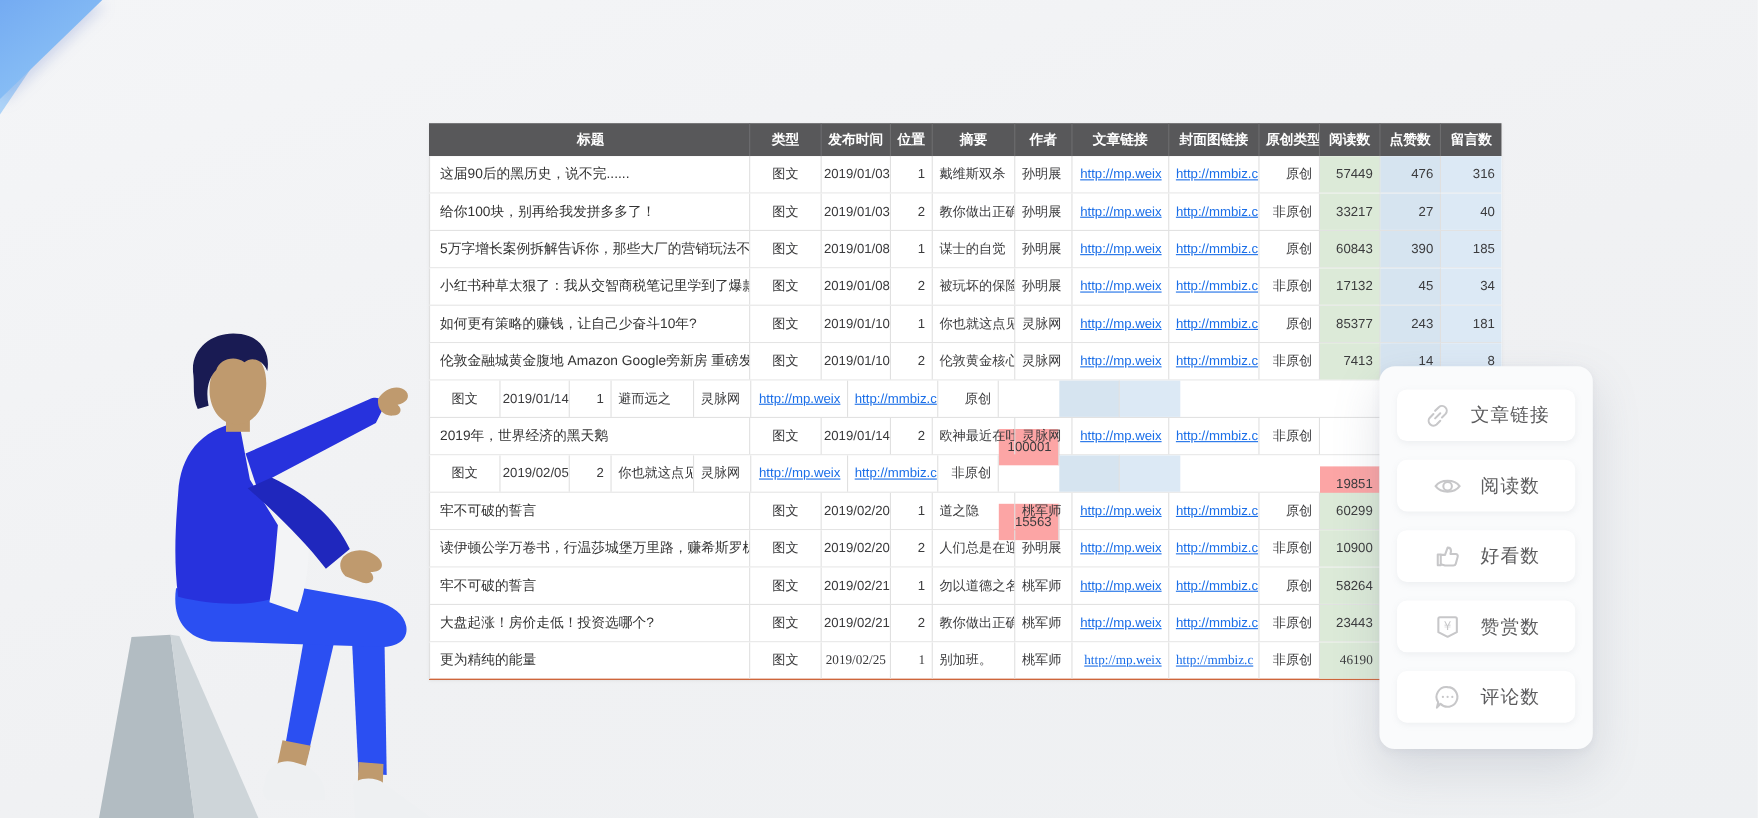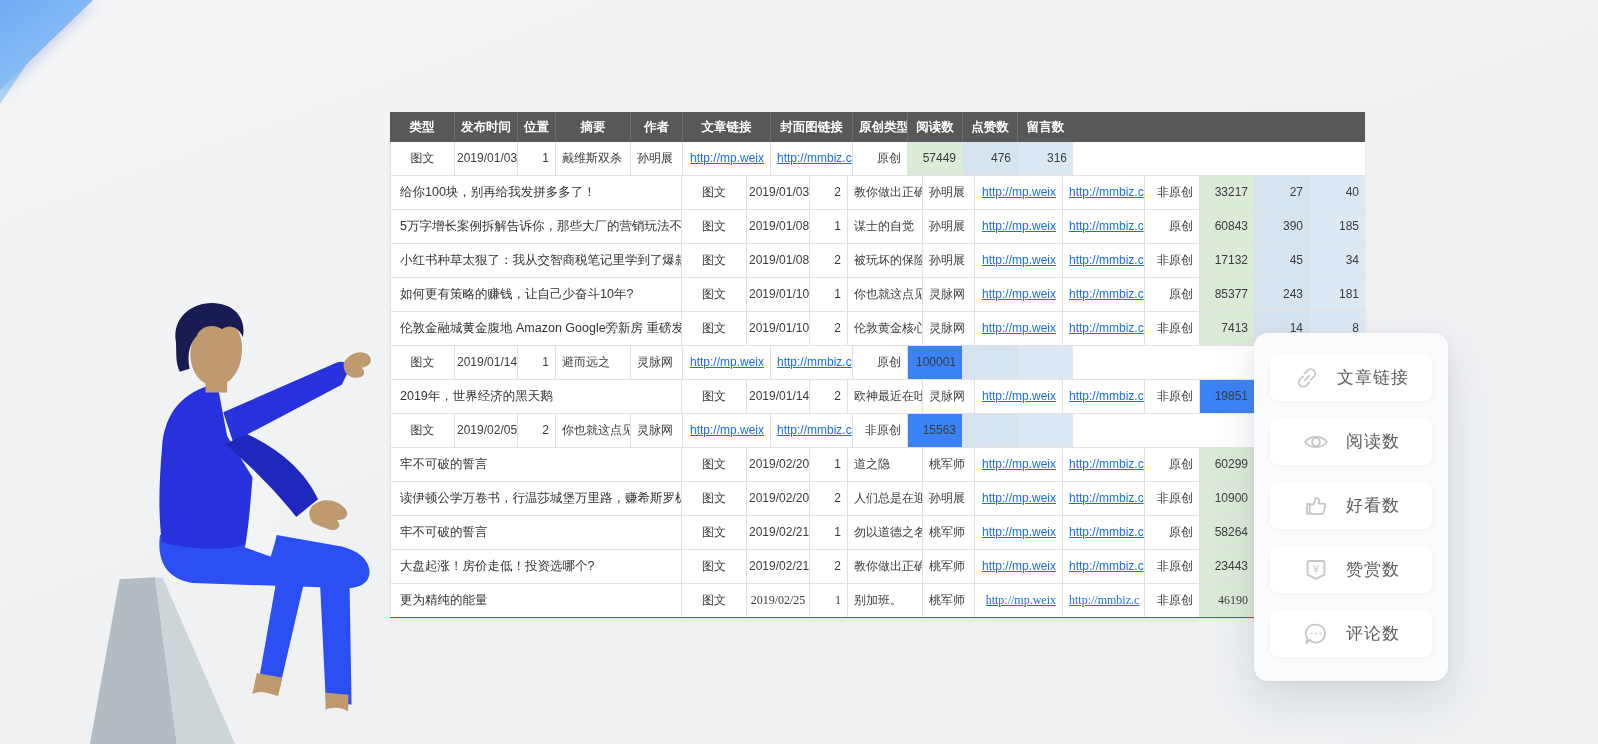--- a/index.html
+++ b/index.html
@@ -44,21 +44,21 @@
   .c4 { width:75px;  text-align:left; }
   .c5 { width:52px;  text-align:left; }
   .c6 { width:88px;  text-align:right; }
   .c7 { width:82px;  text-align:left; }
   .c8 { width:55px;  text-align:right; }
   .c9 { width:55px;  text-align:right; }
   .c10 { width:55px; text-align:right; }
   .c11 { width:55px; text-align:right; border-right:none; }
   .link { color:#1a6ee8; text-decoration:underline; cursor:pointer; }
   .reads-green { background:#dcead8; }
-  .reads-pink  { background:#3b82f6; }
+  .reads-pink  { background:#fca5a5;margin-top:44px; }
   .likes-bg    { background:#d6e4f0; }
   .comments-bg { background:#dce9f5; }
 
   
   .panel {
     position:absolute; left:1254px; top:333px; width:194px; height:348px; z-index:6;
     background:#fafbfc; border-radius:14px;
     box-shadow:0 18px 44px rgba(110,120,140,.20), 0 2px 8px rgba(110,120,140,.08);
     padding:21px 16px;
   }
@@ -116,34 +116,36 @@
     <path d="M148,134 L262,84 C271,80 277,86 274,94 L268,106 L158,164 Z" fill="#2732dd"></path>
     <path d="M270,84 C276,73 290,70 296,77 C300,82 296,88 288,89 C293,93 291,99 284,99 C276,100 269,94 270,84 Z" fill="#bf9a6e"></path>
 
     <path d="M150,166 L172,156 C206,172 231,194 244,222 L222,240 C200,212 175,188 150,166 Z" fill="#1f27bd"></path>
     <path d="M238,229 C248,220 263,222 271,231 C277,238 272,244 263,243 C269,249 264,255 256,253 L240,247 C234,241 234,234 238,229 Z" fill="#bf9a6e"></path>
   </svg>
 </div>
 
 <div class="table-wrap">
   <div class="trow thead">
+      <span class="cell c0">标题</span>
       <span class="cell c1">类型</span>
       <span class="cell c2">发布时间</span>
       <span class="cell c3">位置</span>
       <span class="cell c4">摘要</span>
       <span class="cell c5">作者</span>
       <span class="cell c6">文章链接</span>
       <span class="cell c7">封面图链接</span>
       <span class="cell c8">原创类型</span>
       <span class="cell c9">阅读数</span>
       <span class="cell c10">点赞数</span>
       <span class="cell c11">留言数</span>
     </div>
   <div class="tbody">
   <div class="trow">
+    <span class="cell c0">这届90后的黑历史，说不完......</span>
     <span class="cell c1">图文</span>
     <span class="cell c2">2019/01/03</span>
     <span class="cell c3">1</span>
     <span class="cell c4">戴维斯双杀</span>
     <span class="cell c5">孙明展</span>
     <span class="cell c6 link">http://mp.weix</span>
     <span class="cell c7 link">http://mmbiz.c</span>
     <span class="cell c8">原创</span>
     <span class="cell c9 reads-green">57449</span>
     <span class="cell c10 likes-bg">476</span>

